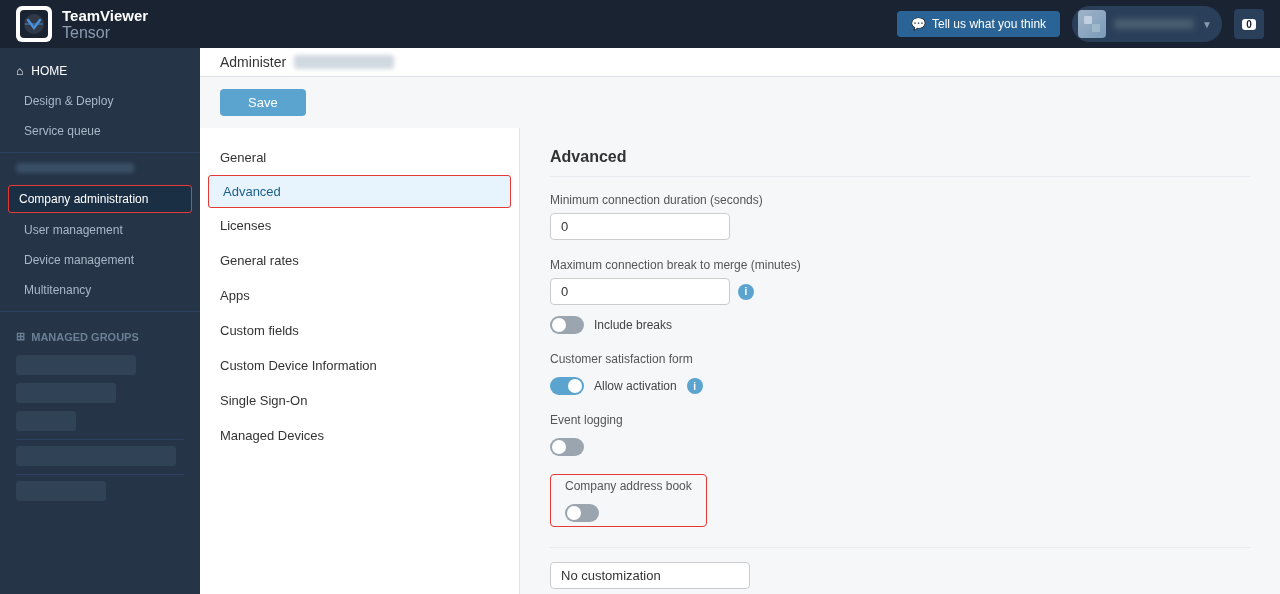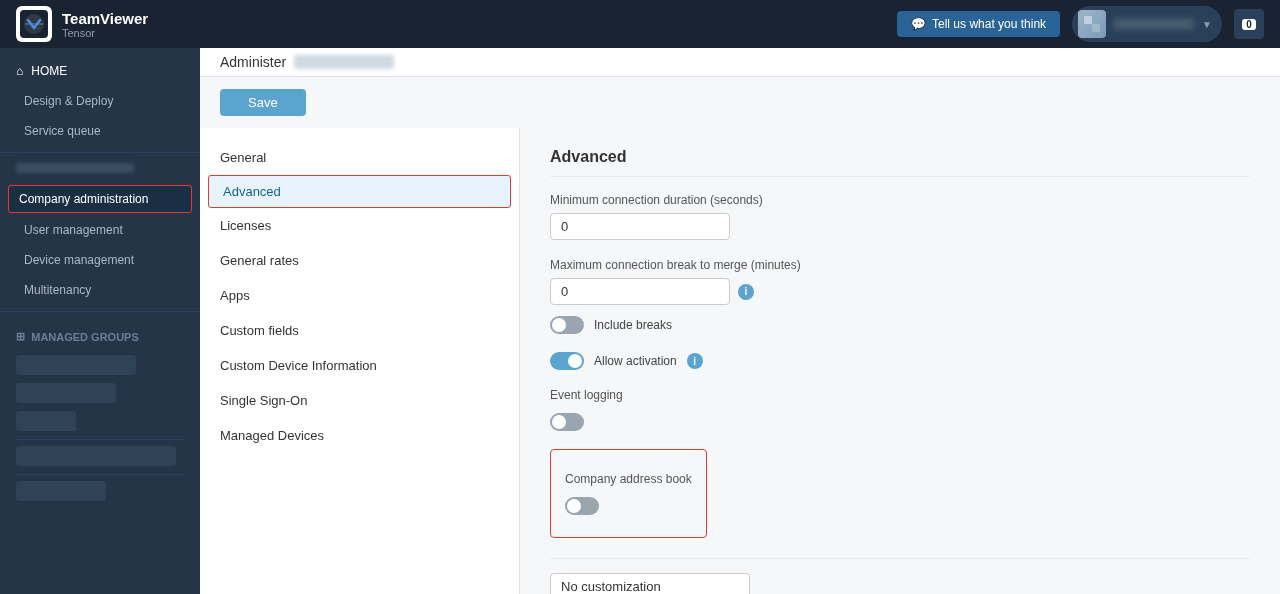--- a/index.html
+++ b/index.html
@@ -21,21 +21,21 @@
       background: #fff;
       border-radius: 6px;
       display: flex; align-items: center; justify-content: center;
       font-weight: bold; color: #1a2332; font-size: 10px;
     }
     .tv-logo-icon {
       width: 28px; height: 28px;
     }
     .topbar-brand { color: #fff; }
     .topbar-brand .name { font-weight: bold; font-size: 15px; }
-    .topbar-brand .sub { font-size: 11px; color: #8a9bb0; }
+    .topbar-brand .sub { font-size: 16px; color: #8a9bb0; }
     .topbar-right { display: flex; align-items: center; gap: 12px; }
     .tell-btn {
       background: #2a6496;
       color: #fff;
       border: none;
       border-radius: 4px;
       padding: 6px 14px;
       font-size: 12px;
       cursor: pointer;
       display: flex; align-items: center; gap: 6px;
@@ -245,21 +245,21 @@
       border-radius: 50%;
       color: #fff;
       font-size: 10px;
       font-weight: bold;
       cursor: pointer;
     }
 
     .highlighted-box {
       border: 1.5px solid #e53935;
       border-radius: 4px;
-      padding: 22px 14px;
+      padding: 4px 14px;
       display: inline-block;
       margin-bottom: 6px;
     }
 
     .select-field {
       border: 1px solid #ccc;
       border-radius: 4px;
       padding: 5px 30px 5px 10px;
       font-size: 13px;
       color: #333;
@@ -425,20 +425,21 @@
           <div class="toggle-row">
             <div class="toggle off">
               <div class="toggle-knob"></div>
             </div>
             <span class="toggle-label">Include breaks</span>
           </div>
         </div>
 
         
         <div class="field-group">
+          <div class="field-label">Customer satisfaction form</div>
           <div class="toggle-row">
             <div class="toggle on">
               <div class="toggle-knob"></div>
             </div>
             <span class="toggle-label">Allow activation</span>
             <span class="info-icon">i</span>
           </div>
         </div>
 
         

